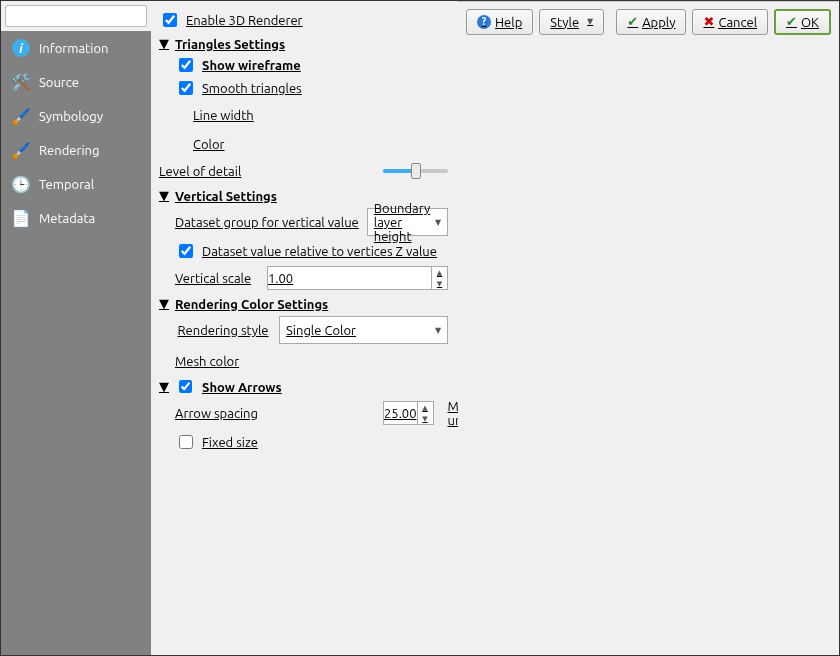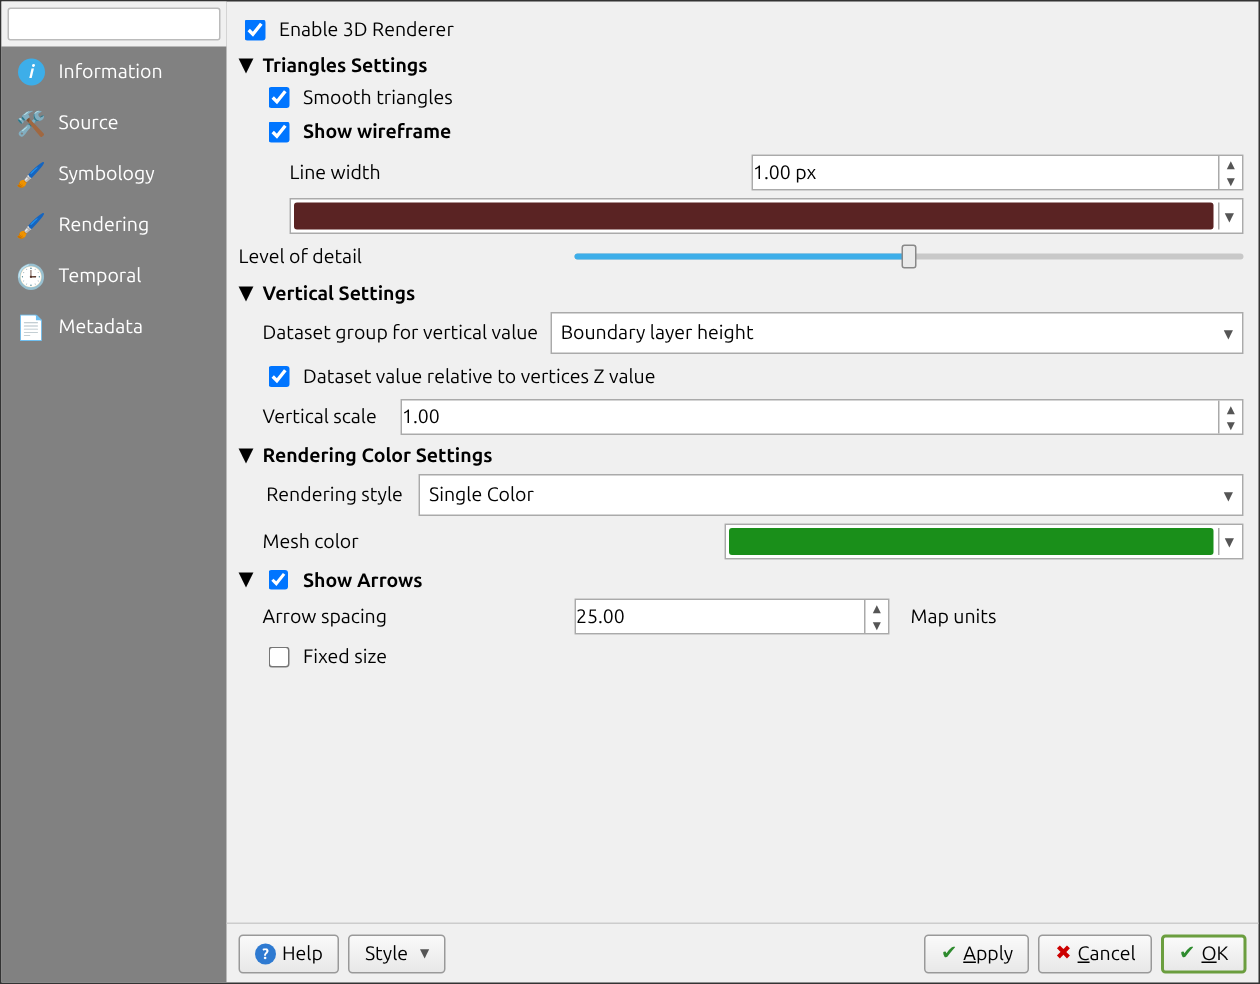--- a/index.html
+++ b/index.html
@@ -9,21 +9,21 @@
   .titlebar .close { position: absolute; right: 6px; top: 4px; width: 18px; height: 18px; background: #e95420; border-radius: 50%; display: flex; align-items: center; justify-content: center; color: #3d1500; font-size: 11px; }
   .body { flex: 1; display: flex; background: #f0f0f0; min-height: 0; }
   .sidebar { width: 150px; background: #818181; display: flex; flex-direction: column; }
   .search-wrap { background: #f0f0f0; padding: 4px; }
   .search-input { width: 100%; height: 22px; border: 1px solid #bbb; border-radius: 2px; padding: 0 6px 0 20px; background: #fff; font-size: 12px; position: relative; }
   .search-holder { position: relative; }
   .search-holder .mag { position: absolute; left: 5px; top: 3px; color: #888; font-size: 12px; pointer-events: none; }
   .sidebar-item { display: flex; align-items: center; gap: 8px; padding: 7px 10px; color: #fff; cursor: pointer; }
   .sidebar-item.active { background: #6e6e6e; }
   .sidebar-item .icon { width: 20px; height: 20px; display: inline-flex; align-items: center; justify-content: center; font-size: 16px; }
-  .content { flex: 1; display: flex; flex-direction: column; min-width: 0; }
+  .content { flex: 1; display: flex; flex-direction: row; min-width: 0; text-decoration: underline; }
   .scroll { flex: 1; padding: 6px 10px 6px 8px; overflow: auto; }
   .row-check { display: flex; align-items: center; gap: 6px; margin: 3px 0; }
   .row-check input[type=checkbox] { width: 14px; height: 14px; }
   .section-head { display: flex; align-items: center; gap: 6px; font-weight: bold; margin: 6px 0 4px 0; }
   .section-head .tri { width: 10px; display: inline-block; }
   .section-body { margin-left: 16px; }
   .form-row { display: flex; align-items: center; gap: 8px; margin: 5px 0; }
   .form-row .label { min-width: 140px; }
   .spin { flex: 1; display: flex; border: 1px solid #aaa; background: #fff; height: 24px; }
   .spin .val { flex: 1; padding: 0 0; display: flex; align-items: center; }
@@ -105,40 +105,41 @@
         <div class="row-check">
           <input type="checkbox" checked="" style="">
           <span>Enable 3D Renderer</span>
         </div>
 
         <div class="section-head">
           <span class="tri">▼</span>
           <span>Triangles Settings</span>
         </div>
         <div class="section-body">
+          <div class="row-check" style="font-weight:bold;">
+            <input type="checkbox" checked="" style="">
+            <span>Show wireframe</span>
+          </div>
           <div class="row-check">
             <input type="checkbox" checked="" style="">
             <span>Smooth triangles</span>
-          </div>
-          <div class="row-check" style="font-weight:bold;">
-            <input type="checkbox" checked="" style="">
-            <span>Show wireframe</span>
           </div>
           <div style="margin-left:18px;">
             <div class="form-row">
               <span class="label" style="min-width:300px;">Line width</span>
               <div class="spin">
                 <div class="val">1.00 px</div>
                 <div class="arrows">
                     <div>▲</div>
                     <div>▼</div>
                   </div>
               </div>
             </div>
             <div class="form-row">
+              <span class="label" style="min-width:300px;">Color</span>
               <div class="color-swatch-btn">
                 <div class="swatch" id="wire-swatch" style="background: rgb(90, 35, 35);"></div>
                 <div class="dd">▼</div>
               </div>
             </div>
           </div>
         </div>
         <div class="slider-row">
           <span class="lbl">Level of detail</span>
           <div class="slider">

